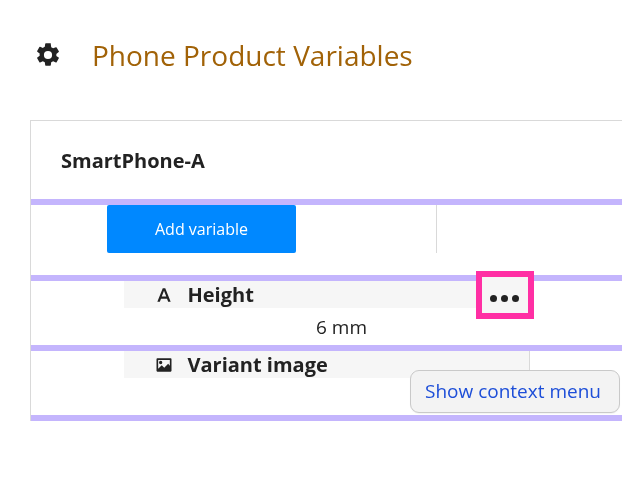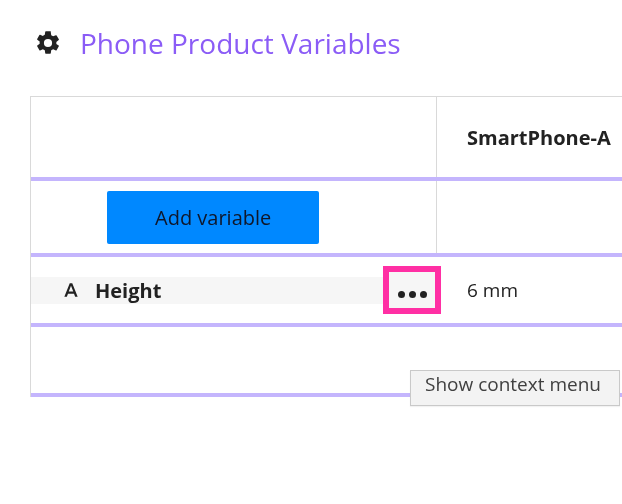--- a/index.html
+++ b/index.html
@@ -20,31 +20,32 @@
   }
   .page-header .gear {
     width: 28px;
     height: 28px;
     fill: #222;
     margin-right: 18px;
   }
   .page-header h1 {
     font-size: 28px;
     font-weight: 400;
-    color: #8b5cf6;
-    margin: 0;
+    color: #a16207;
+    margin: 12px;
   }
   .table-wrap {
     margin: 16px 0 0 30px;
     border-top: 1px solid #d9d9d9;
     border-left: 1px solid #d9d9d9;
   }
   .row {
     display: flex;
-    border-bottom: 4px solid #c4b5fd;
+    border-bottom: 6px solid #c4b5fd;
+    flex-direction: column;
   }
   .cell-left {
     width: 406px;
     border-right: 1px solid #d9d9d9;
     display: flex;
     align-items: center;
     position: relative;
   }
   .cell-right {
     flex: 1;
@@ -57,23 +58,23 @@
   .hdr { height: 84px; }
   .hdr .cell-right {
     font-weight: 700;
     font-size: 20px;
     color: #222;
   }
   .action-row { height: 76px; justify-content: flex-start; }
   .action-row .cell-left { padding-left: 76px; }
   .btn-primary {
     background: #0088ff;
-    color: #0f172a;
+    color: #ffffff;
     border: none;
-    font-size: 20px;
+    font-size: 16px;
     padding: 13px 48px;
     cursor: pointer;
     font-family: inherit;
     border-radius: 2px;
   }
   .var-row { height: 70px; align-items: center; }
   .var-row .cell-left {
     background: #f6f6f6;
     padding-left: 30px;
     font-weight: 700;
@@ -106,24 +107,24 @@
     background: #222;
     border-radius: 50%;
     margin: 0 2px;
   }
   .tooltip {
     position: absolute;
     left: 410px;
     top: 370px;
     background: #f3f3f3;
     border: 1px solid #c9c9c9;
-    border-radius: 0;
-    padding: 0 18px 8px 14px;
+    border-radius: 9px;
+    padding: 7px 18px 8px 14px;
     font-size: 19px;
-    color: #404040;
+    color: #1d4ed8;
     box-shadow: 0 1px 1px rgba(0,0,0,0.05);
     white-space: nowrap;
   }
 </style>
 </head>
 <body>
 
 <div class="page-header">
   <svg class="gear" viewBox="0 0 24 24">
     <path d="M19.14,12.94a7.07,7.07,0,0,0,.05-.94,7.07,7.07,0,0,0-.05-.94l2.03-1.58a.5.5,0,0,0,.12-.64l-1.92-3.32a.5.5,0,0,0-.6-.22l-2.39.96a7.22,7.22,0,0,0-1.62-.94l-.36-2.54A.5.5,0,0,0,13.9,2H10.1a.5.5,0,0,0-.49.42L9.25,4.96a7.22,7.22,0,0,0-1.62.94l-2.39-.96a.5.5,0,0,0-.6.22L2.72,8.48a.5.5,0,0,0,.12.64l2.03,1.58a7.07,7.07,0,0,0-.05.94,7.07,7.07,0,0,0,.05.94L2.84,14.16a.5.5,0,0,0-.12.64l1.92,3.32a.5.5,0,0,0,.6.22l2.39-.96a7.22,7.22,0,0,0,1.62.94l.36,2.54a.5.5,0,0,0,.49.42h3.8a.5.5,0,0,0,.49-.42l.36-2.54a7.22,7.22,0,0,0,1.62-.94l2.39.96a.5.5,0,0,0,.6-.22l1.92-3.32a.5.5,0,0,0-.12-.64ZM12,15.5A3.5,3.5,0,1,1,15.5,12,3.5,3.5,0,0,1,12,15.5Z"></path>
@@ -155,18 +156,24 @@
         <div class="more-dots">
           <span></span><span></span><span></span>
         </div>
       </div>
     </div>
     <div class="cell-right">6 mm</div>
   </div>
 
 
   <div class="row var-row">
+    <div class="cell-left">
+      <svg class="var-kind-icon" viewBox="0 0 24 24">
+        <path d="M4 4h16a1 1 0 0 1 1 1v14a1 1 0 0 1-1 1H4a1 1 0 0 1-1-1V5a1 1 0 0 1 1-1zm1 2v10.6l4.3-4.3 3 3 4.7-4.7L19 13V6H5zm3 5a2 2 0 1 1 2-2 2 2 0 0 1-2 2z"></path>
+      </svg>
+      <span>Variant image</span>
+    </div>
     <div class="cell-right"></div>
   </div>
 
 </div>
 
 <div class="tooltip">Show context menu</div>
 
 </body></html>

